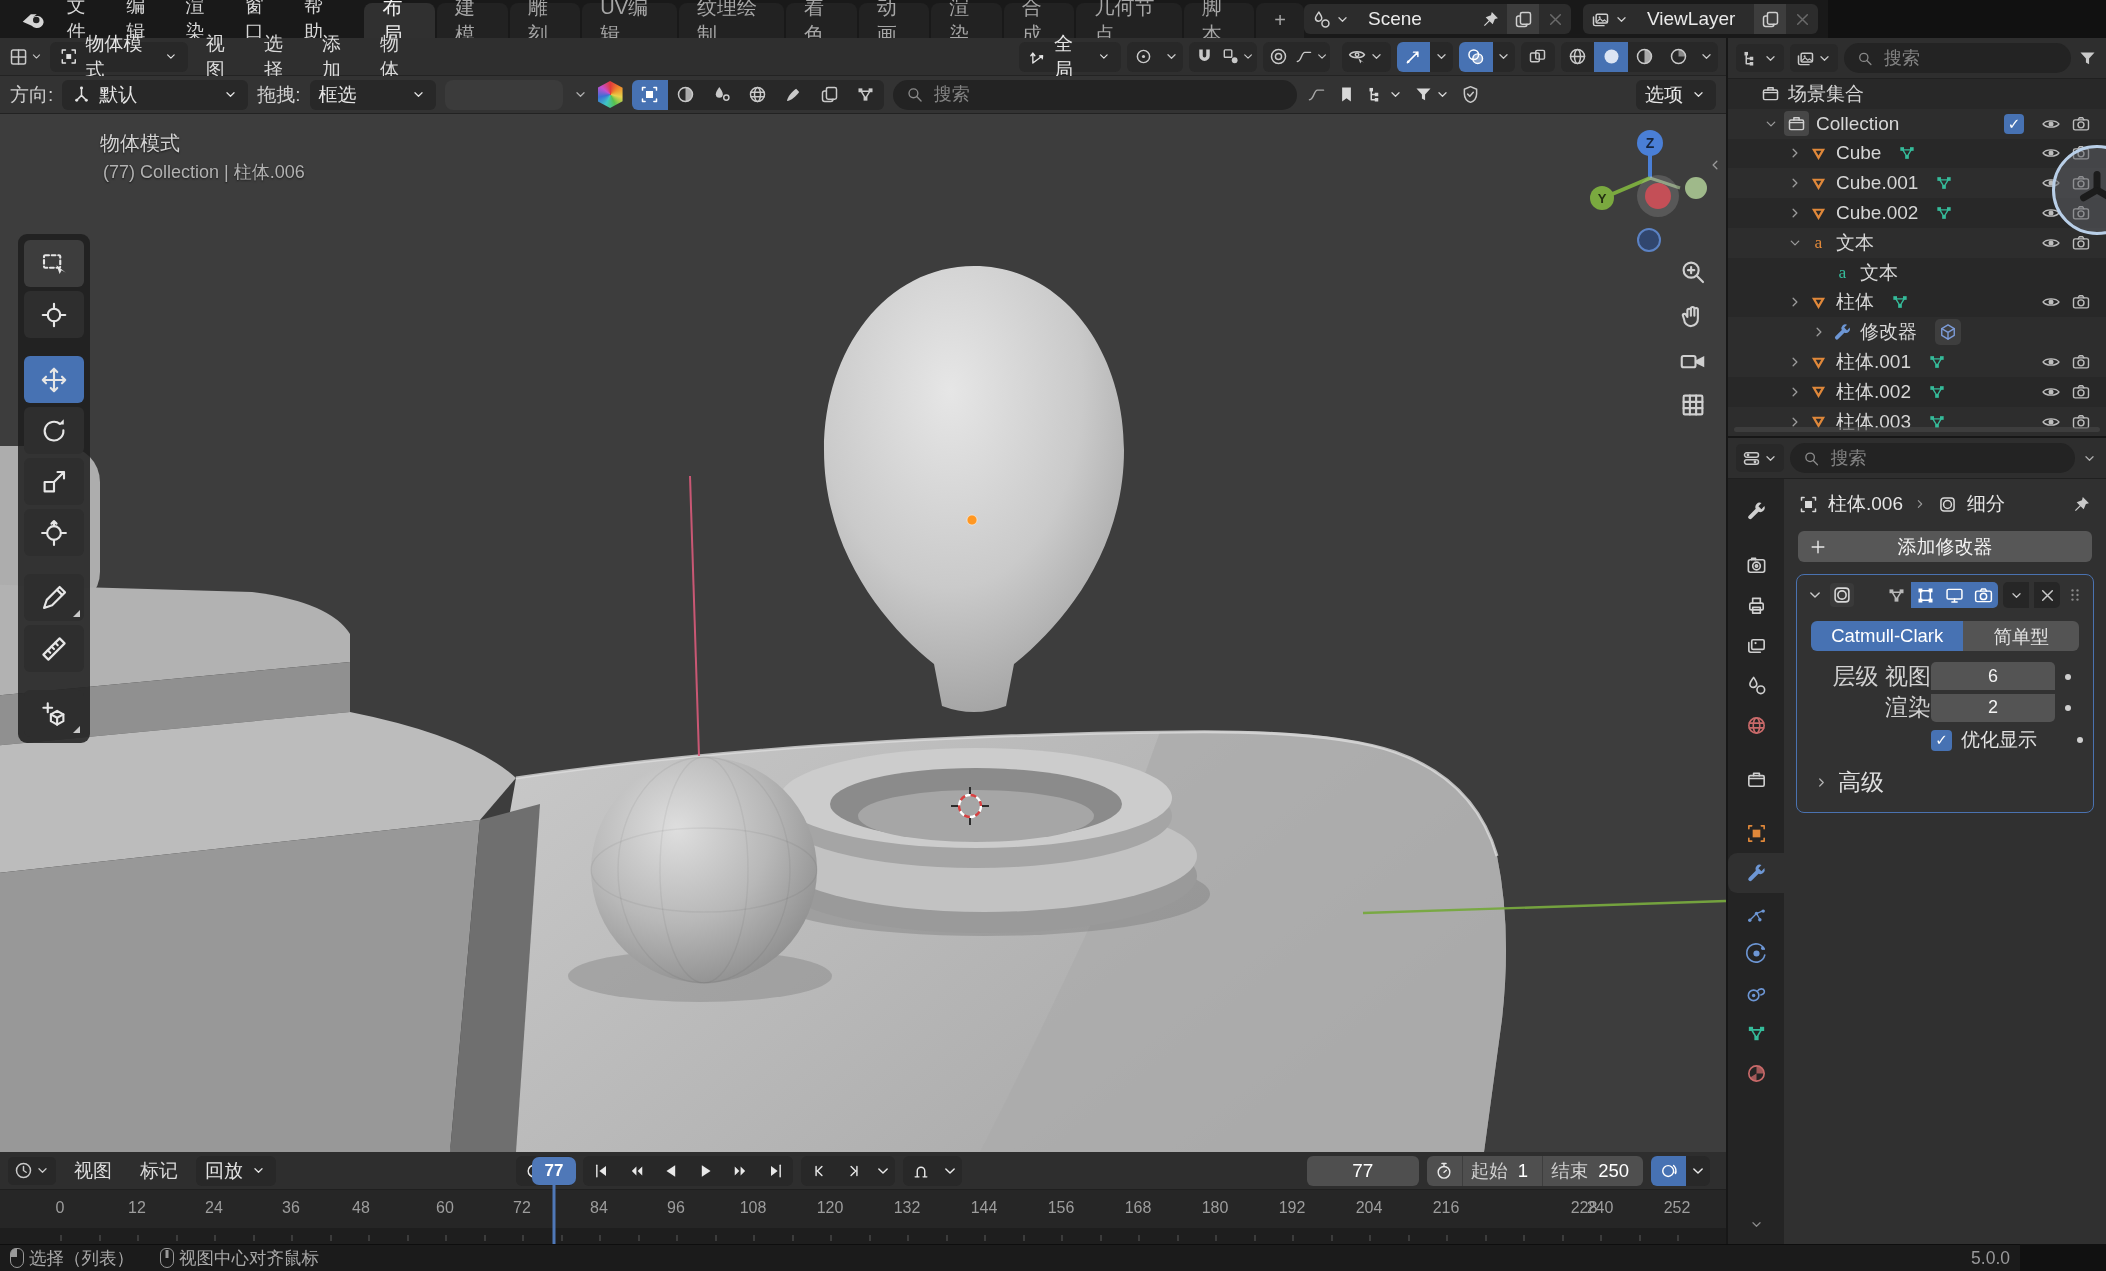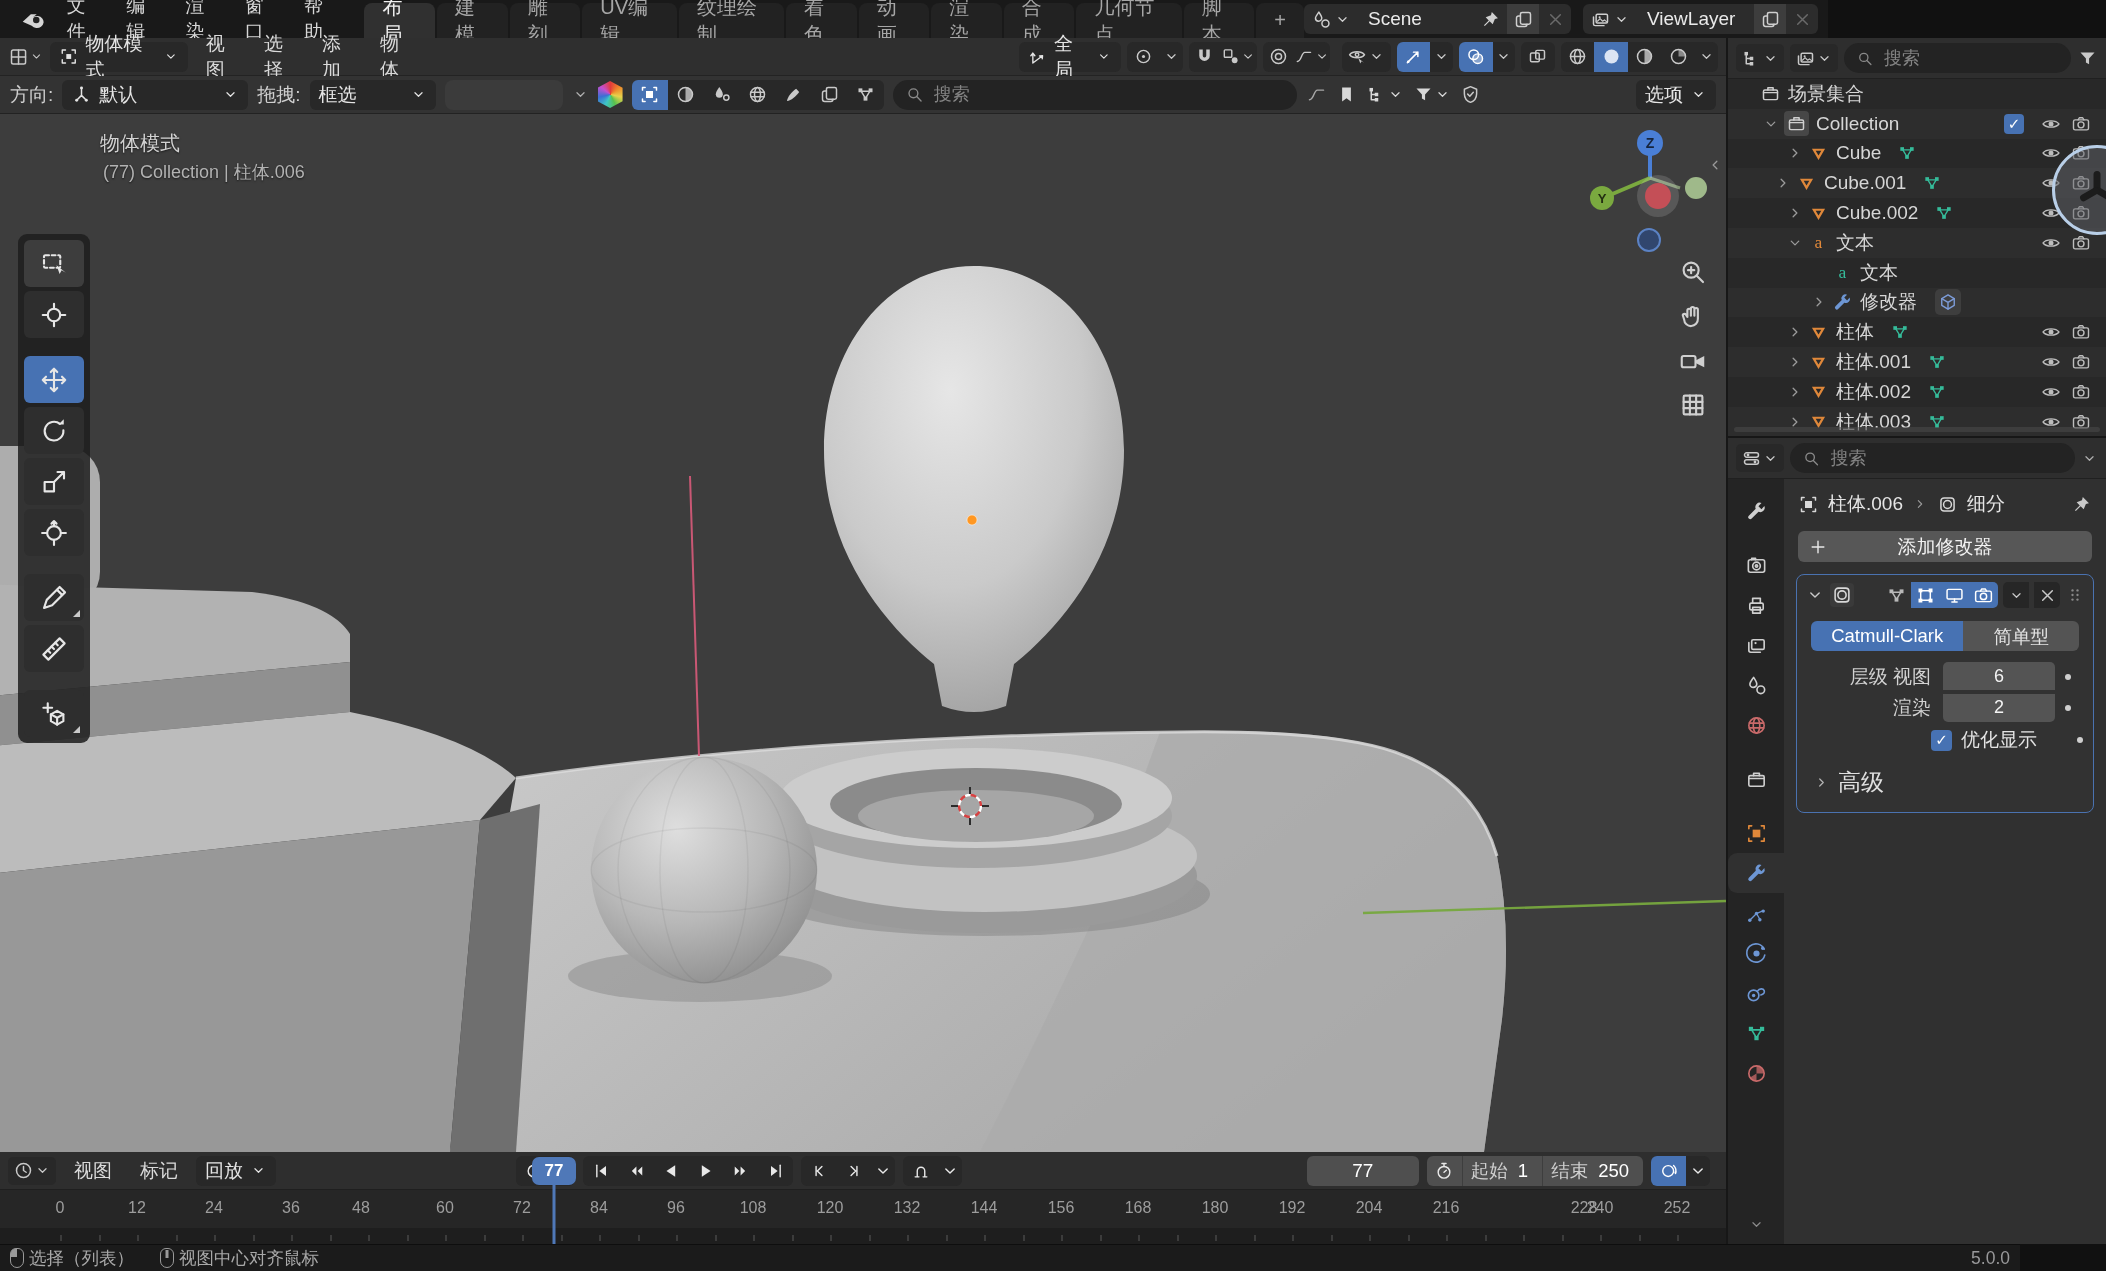--- a/index.html
+++ b/index.html
@@ -112,21 +112,21 @@
   .mh-sub{width:22px;height:22px;color:#d8d8d8;background:#3a3a3a;border-radius:4px;padding:1px}
   .mh-group{display:flex;border-radius:5px;overflow:hidden;margin-left:auto}
   .mh-t{width:29px;height:26px;display:flex;align-items:center;justify-content:center;color:#b8b8b8}
   .mh-t.on{background:#4772b3;color:#fff}
   .mh-dark{width:26px;height:26px;display:flex;align-items:center;justify-content:center;background:#262626;color:#c9c9c9}
   .seg{display:flex;margin:6px 14px 10px;height:30px;border-radius:6px;overflow:hidden;font-size:18.5px}
   .seg-item{display:flex;align-items:center;justify-content:center;background:#545454;color:#e2e2e2}
   .seg-item.a{background:#4772b3;color:#fff;flex:1.32}
   .seg-item.b{flex:1}
   .prow{display:flex;align-items:center;height:31px;padding:0 12px}
-  .plabel{width:122px;text-align:right;padding-right:12px;color:#d2d2d2;font-size:19px;flex:0 0 auto}
+  .plabel{width:122px;text-align:right;padding-right:0;color:#d2d2d2;font-size:23px;flex:0 0 auto}
   .pfield{flex:1;background:#545454;height:28px;display:flex;align-items:center;justify-content:center;
           color:#f4f4f4;font-size:18px}
   .pfield.top{border-radius:5px 5px 0 0;margin-bottom:1px}
   .pfield.bot{border-radius:0 0 5px 5px}
   .pdot{width:26px;display:flex;justify-content:center;flex:0 0 auto}
   .pdot b{width:6px;height:6px;border-radius:50%;background:#cfcfcf}
   .chk{width:21px;height:21px;background:#4772b3;border-radius:4px;color:#fff;font-size:15px;font-weight:bold;
        display:flex;align-items:center;justify-content:center;margin-right:9px}
   .chkrow{display:flex;align-items:center;height:34px;padding-left:134px;font-size:19px;color:#e4e4e4}
   .advrow{display:flex;align-items:center;gap:8px;padding:10px 16px 2px;font-size:23px;color:#e0e0e0}
@@ -955,21 +955,21 @@
             </svg>
           </span>
           <span class="i otoggle">
             <svg viewBox="0 0 24 24" fill="none" stroke="currentColor" stroke-width="1.7" stroke-linecap="round" stroke-linejoin="round">
               <rect x="3" y="7" width="18" height="12" rx="2"></rect>
               <circle cx="12" cy="13" r="3.6"></circle>
               <path d="M8.5 7 10 4.5h4L15.5 7"></path>
             </svg>
           </span>
         </div>
-        <div class="orow alt" style="padding-left: 44px;">
+        <div class="orow alt" style="padding-left: 56px;">
           <span class="i ochev">
             <svg viewBox="0 0 24 24" fill="none" stroke="currentColor" stroke-width="1.7" stroke-linecap="round" stroke-linejoin="round">
               <path d="M9.5 7 14.5 12 9.5 17"></path>
             </svg>
           </span>
           <span class="i oicon " style="color:#e0883a">
             <svg viewBox="0 0 24 24" fill="none" stroke="currentColor" stroke-width="1.7" stroke-linecap="round" stroke-linejoin="round">
               <path d="M4.5 6.5h15L12 19.5Z M8.8 8.8h6.4L12 14.4Z" fill="currentColor" fill-rule="evenodd" stroke="none"></path>
             </svg>
           </span>
@@ -1062,42 +1062,20 @@
         <div class="orow" style="padding-left: 80px;">
           <span class="ochev"></span>
           <span class="i oicon " style="color:#35bb9a">
             <svg viewBox="0 0 24 24" fill="none" stroke="currentColor" stroke-width="1.7" stroke-linecap="round" stroke-linejoin="round">
               <text x="12" y="18.5" font-size="20" text-anchor="middle" fill="currentColor" stroke="none" font-family="Liberation Serif,serif">a</text>
             </svg>
           </span>
           <span>文本</span>
           <span class="ofill"></span>
         </div>
-        <div class="orow alt" style="padding-left: 80px;">
-          <span class="i ochev">
-            <svg viewBox="0 0 24 24" fill="none" stroke="currentColor" stroke-width="1.7" stroke-linecap="round" stroke-linejoin="round">
-              <path d="M9.5 7 14.5 12 9.5 17"></path>
-            </svg>
-          </span>
-          <span class="i oicon " style="color:#6d96d4">
-            <svg viewBox="0 0 24 24" fill="none" stroke="currentColor" stroke-width="1.7" stroke-linecap="round" stroke-linejoin="round">
-              <path d="M20.2 6.2a4.6 4.6 0 0 1-6.1 6L7 19.4a2.1 2.1 0 1 1-3-3l7.2-7.2a4.6 4.6 0 0 1 6-6.1L14 6.4l3.2 3.2Z" fill="currentColor" stroke="none"></path>
-            </svg>
-          </span>
-          <span>修改器</span>
-          <span class="omod">
-            <span class="i">
-              <svg viewBox="0 0 24 24" fill="none" stroke="currentColor" stroke-width="1.7" stroke-linecap="round" stroke-linejoin="round">
-                <path d="M12 3.5 19.5 8v8L12 20.5 4.5 16V8Z"></path>
-                <path d="M4.5 8 12 12.5 19.5 8M12 12.5V20.5"></path>
-              </svg>
-            </span>
-          </span>
-          <span class="ofill"></span>
-        </div>
         <div class="orow" style="padding-left: 56px;">
           <span class="i ochev">
             <svg viewBox="0 0 24 24" fill="none" stroke="currentColor" stroke-width="1.7" stroke-linecap="round" stroke-linejoin="round">
               <path d="M9.5 7 14.5 12 9.5 17"></path>
             </svg>
           </span>
           <span class="i oicon " style="color:#e0883a">
             <svg viewBox="0 0 24 24" fill="none" stroke="currentColor" stroke-width="1.7" stroke-linecap="round" stroke-linejoin="round">
               <path d="M4.5 6.5h15L12 19.5Z M8.8 8.8h6.4L12 14.4Z" fill="currentColor" fill-rule="evenodd" stroke="none"></path>
             </svg>
@@ -1118,20 +1096,42 @@
               <circle cx="12" cy="12" r="3" fill="currentColor" stroke="none"></circle>
             </svg>
           </span>
           <span class="i otoggle">
             <svg viewBox="0 0 24 24" fill="none" stroke="currentColor" stroke-width="1.7" stroke-linecap="round" stroke-linejoin="round">
               <rect x="3" y="7" width="18" height="12" rx="2"></rect>
               <circle cx="12" cy="13" r="3.6"></circle>
               <path d="M8.5 7 10 4.5h4L15.5 7"></path>
             </svg>
           </span>
+        </div>
+        <div class="orow alt" style="padding-left: 80px;">
+          <span class="i ochev">
+            <svg viewBox="0 0 24 24" fill="none" stroke="currentColor" stroke-width="1.7" stroke-linecap="round" stroke-linejoin="round">
+              <path d="M9.5 7 14.5 12 9.5 17"></path>
+            </svg>
+          </span>
+          <span class="i oicon " style="color:#6d96d4">
+            <svg viewBox="0 0 24 24" fill="none" stroke="currentColor" stroke-width="1.7" stroke-linecap="round" stroke-linejoin="round">
+              <path d="M20.2 6.2a4.6 4.6 0 0 1-6.1 6L7 19.4a2.1 2.1 0 1 1-3-3l7.2-7.2a4.6 4.6 0 0 1 6-6.1L14 6.4l3.2 3.2Z" fill="currentColor" stroke="none"></path>
+            </svg>
+          </span>
+          <span>修改器</span>
+          <span class="omod">
+            <span class="i">
+              <svg viewBox="0 0 24 24" fill="none" stroke="currentColor" stroke-width="1.7" stroke-linecap="round" stroke-linejoin="round">
+                <path d="M12 3.5 19.5 8v8L12 20.5 4.5 16V8Z"></path>
+                <path d="M4.5 8 12 12.5 19.5 8M12 12.5V20.5"></path>
+              </svg>
+            </span>
+          </span>
+          <span class="ofill"></span>
         </div>
         <div class="orow alt" style="padding-left: 56px;">
           <span class="i ochev">
             <svg viewBox="0 0 24 24" fill="none" stroke="currentColor" stroke-width="1.7" stroke-linecap="round" stroke-linejoin="round">
               <path d="M9.5 7 14.5 12 9.5 17"></path>
             </svg>
           </span>
           <span class="i oicon " style="color:#e0883a">
             <svg viewBox="0 0 24 24" fill="none" stroke="currentColor" stroke-width="1.7" stroke-linecap="round" stroke-linejoin="round">
               <path d="M4.5 6.5h15L12 19.5Z M8.8 8.8h6.4L12 14.4Z" fill="currentColor" fill-rule="evenodd" stroke="none"></path>

